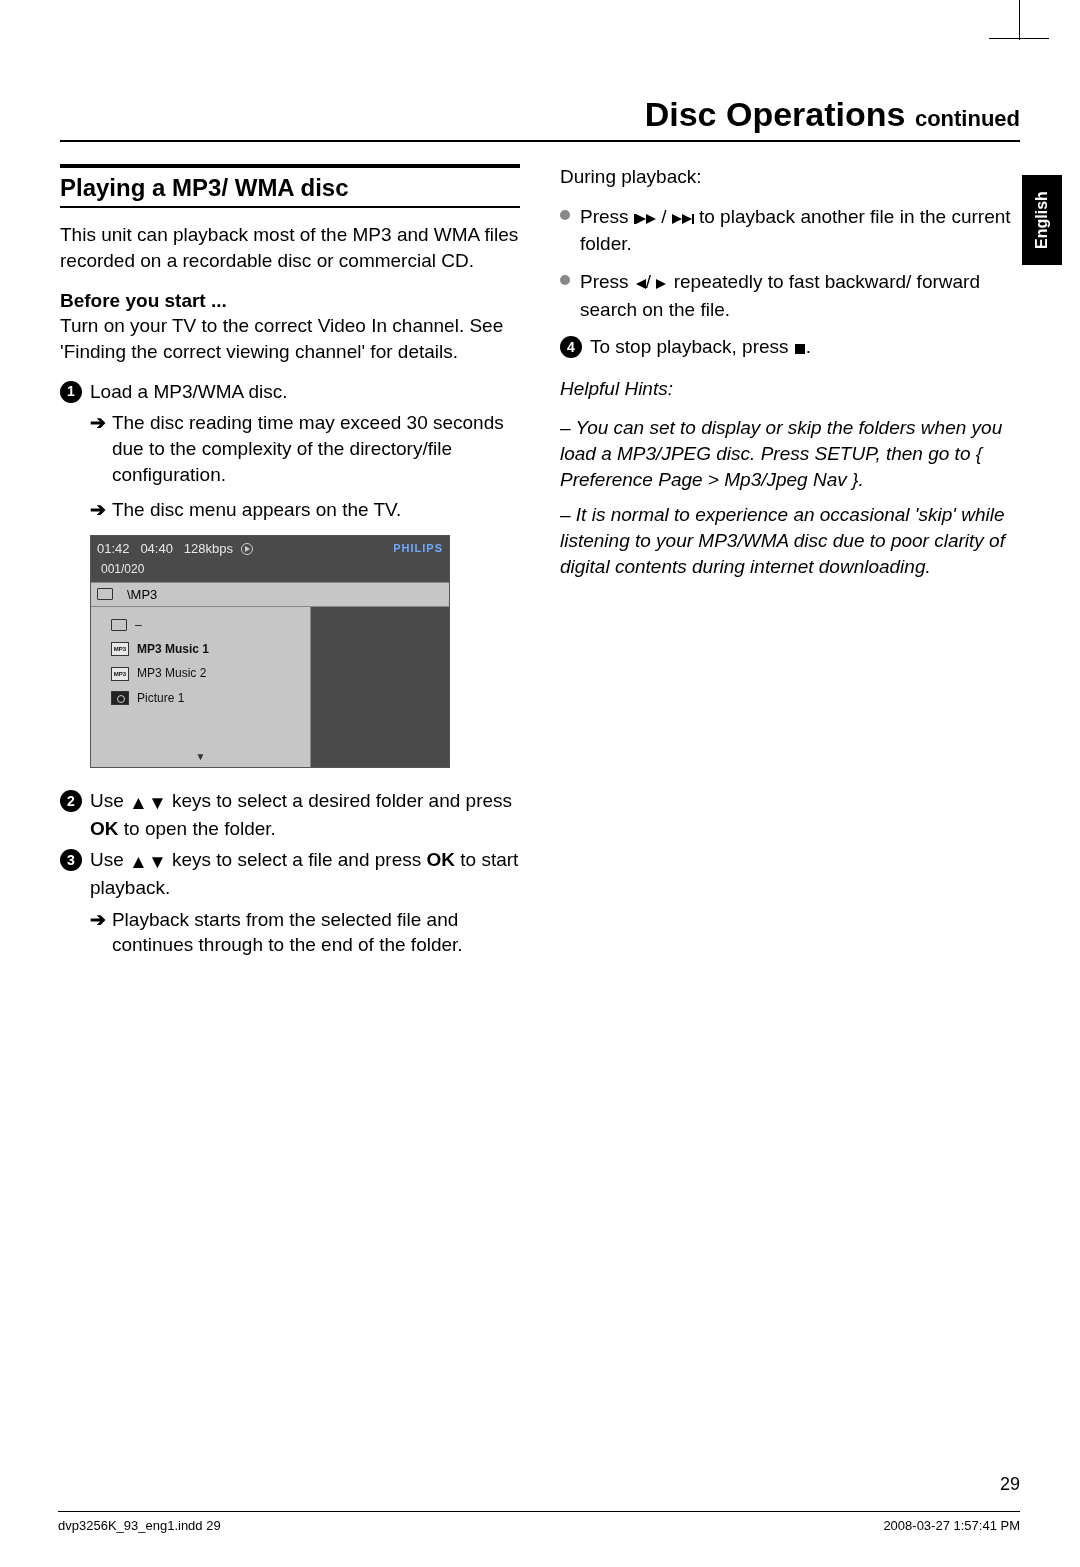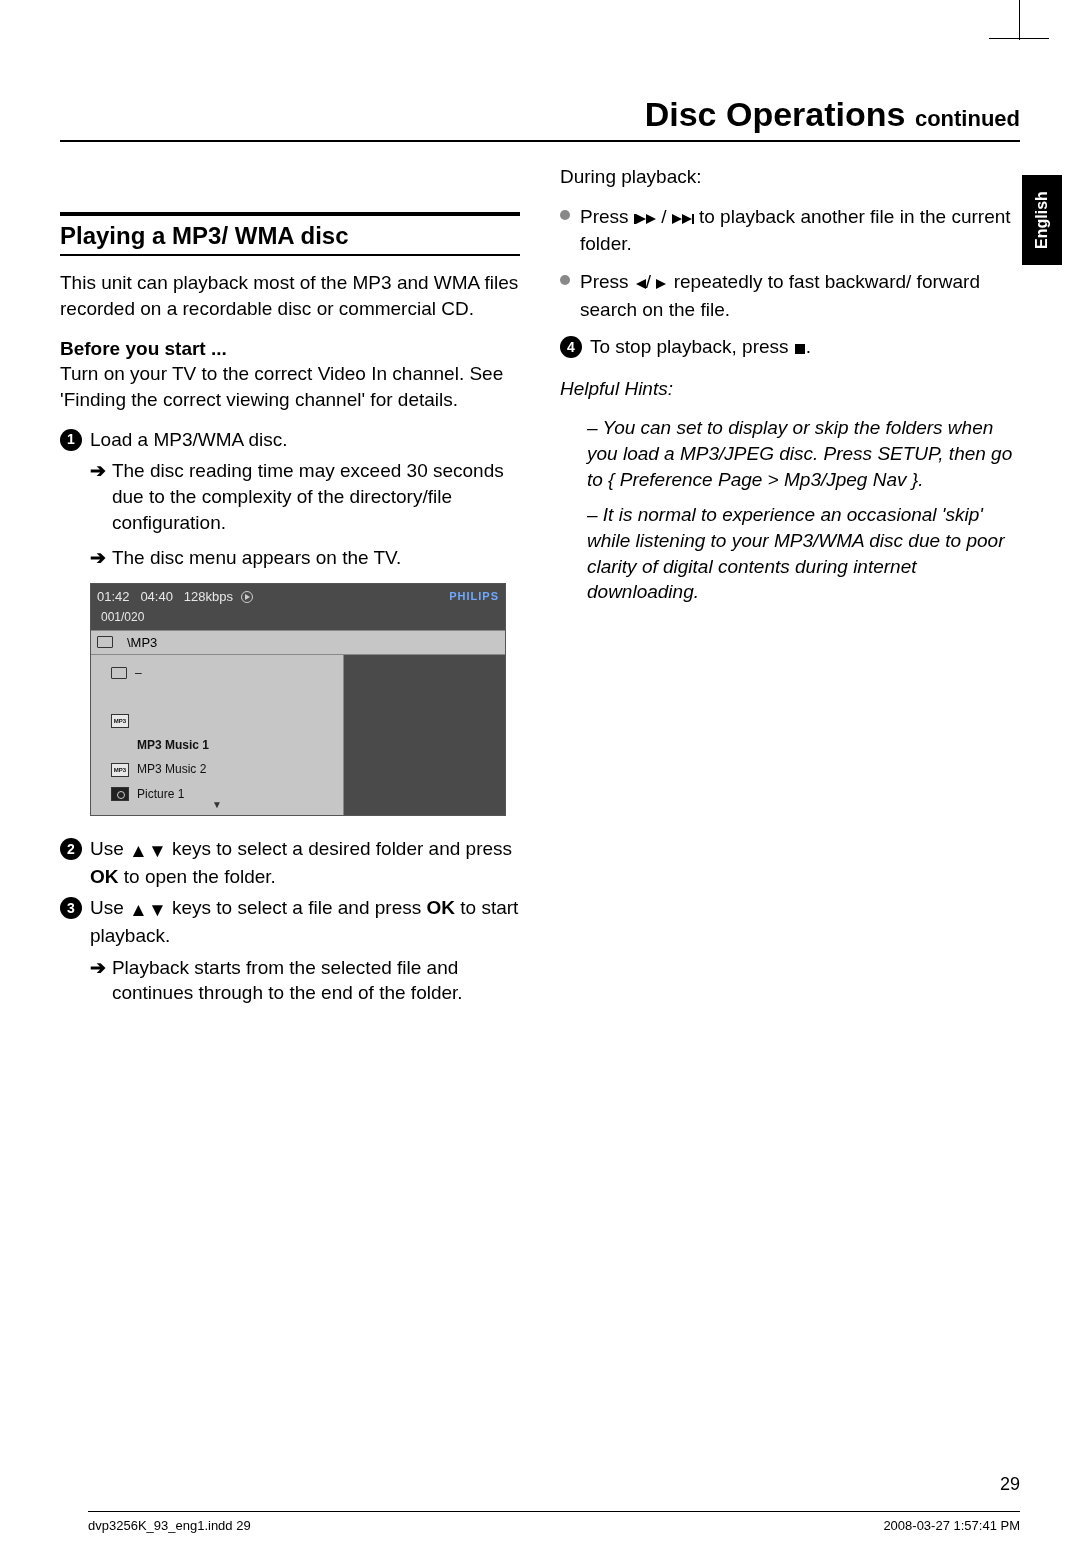--- a/index.html
+++ b/index.html
@@ -58,51 +58,50 @@
   .lang-tab span {
     transform: rotate(-90deg);
     white-space: nowrap;
   }
   .section-head {
     font-size: 24px;
     font-weight: bold;
     border-top: 3px solid #000;
     padding-top: 4px;
     margin-bottom: 4px;
-    margin-top: 48px;
   }
   .sh2 {
     border-top: 4px solid #000;
     border-bottom: 2px solid #000;
     padding: 4px 0 2px 0;
     margin-bottom: 14px;
   }
   p { margin-bottom: 14px; }
-  .bold { font-weight: bold; margin-top: 48px; }
+  .bold { font-weight: bold; }
   .step { display: flex; align-items: flex-start; gap: 8px; margin-bottom: 6px; }
   .step-num {
     display: inline-flex;
     width: 22px; height: 22px;
     border-radius: 50%;
     background: #000; color: #fff;
     font-size: 14px; font-weight: bold;
     align-items: center; justify-content: center;
     flex: 0 0 22px;
     margin-top: 2px;
   }
   .step-body { flex: 1; }
   .arrow-line { display: flex; gap: 6px; padding-left: 30px; margin-bottom: 10px; }
   .arrow-sym { font-weight: bold; color: #000; }
   .bullet { display: flex; gap: 10px; margin-bottom: 12px; }
   .bullet .dot { width: 10px; height: 10px; border-radius: 50%; background: #888; margin-top: 6px; flex: 0 0 10px; }
   .italic { font-style: italic; }
-  .hint { font-style: italic; margin-bottom: 10px; margin-left: 27px; }
+  .hint { font-style: italic; margin-bottom: 10px; }
   .screen {
     border: 1px solid #555;
-    width: 416px;
+    width: 360px;
     margin: 12px 0 20px 30px;
     font-family: Arial, sans-serif;
   }
   .screen-top {
     background: #4a4a4a;
     color: #e8e8e8;
     font-size: 13px;
     padding: 4px 6px;
     display: flex;
     justify-content: space-between;
@@ -184,21 +183,21 @@
   }
   .inline-icon { display: inline-block; vertical-align: -2px; }
   .page-num {
     position: absolute;
     right: 60px;
     bottom: 72px;
     font-size: 18px;
   }
   .footer {
     position: absolute;
-    left: 88px; right: 60px; bottom: 34px;
+    left: 58px; right: 60px; bottom: 34px;
     border-top: 1px solid #000;
     display: flex;
     justify-content: space-between;
     font-size: 13px;
     padding-top: 6px;
     color: #000;
   }
 </style>
 </head>
 <body>

